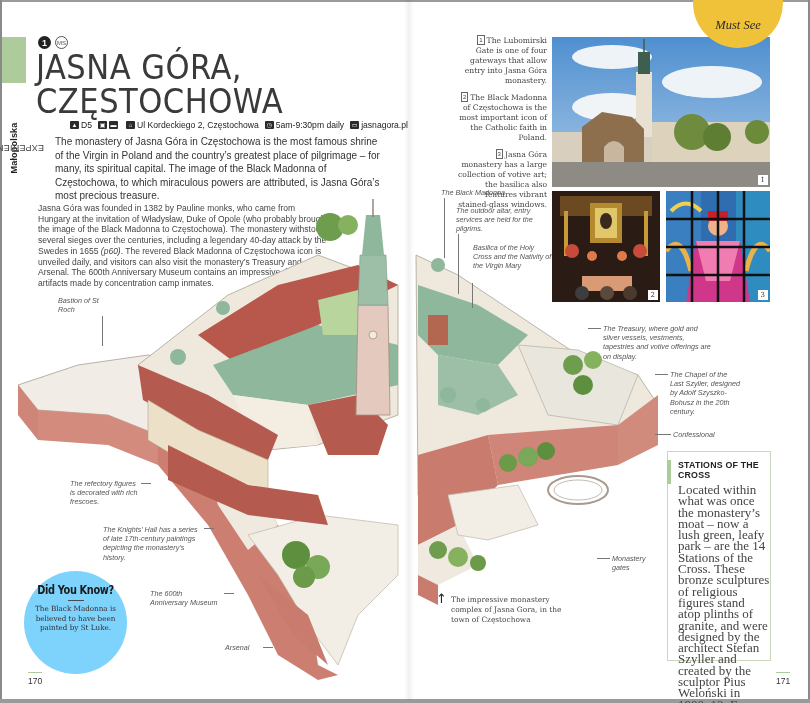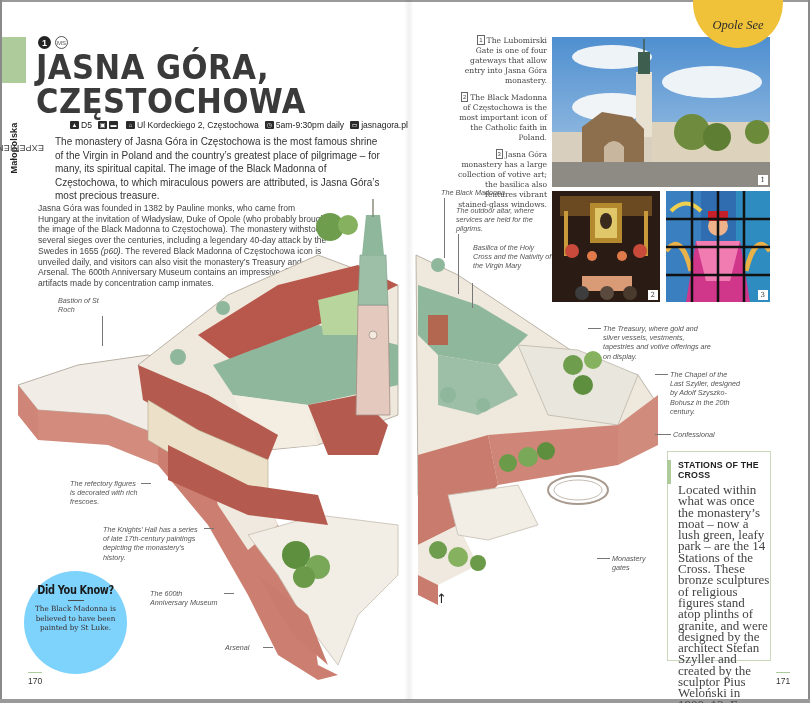--- a/index.html
+++ b/index.html
@@ -14,21 +14,21 @@
   
   .side-tab { position: absolute; left: 2px; top: 37px; width: 24px; height: 46px; background: #aecb9c; }
   .side-label { position: absolute; left: 4px; top: 88px; width: 20px; height: 120px; }
   .side-label span { position: absolute; left: 50%; top: 50%; transform: translate(-50%,-50%) rotate(-90deg); white-space: nowrap; font-size: 9px; color: #444; letter-spacing: 0.2px; }
   .side-label b { font-weight: bold; color: #222; }
 
   
   .badges { position: absolute; left: 38px; top: 36px; display: flex; gap: 4px; align-items: center; }
   .badge-num { width: 13px; height: 13px; border-radius: 50%; background: #222; color: #fff; font-size: 9px; font-weight: bold; display: flex; align-items: center; justify-content: center; }
   .badge-ms { width: 13px; height: 13px; border-radius: 50%; border: 1px solid #555; color: #555; font-size: 6px; display: flex; align-items: center; justify-content: center; }
-  .title { position: absolute; left: 36px; top: 50px; font-family: "DejaVu Sans", sans-serif; font-weight: 700; font-size: 34px; line-height: 34px; color: #3a3a3a; letter-spacing: 0.5px; font-stretch: condensed; }
+  .title { position: absolute; left: 36px; top: 50px; font-family: "DejaVu Sans", sans-serif; font-weight: 400; font-size: 34px; line-height: 34px; color: #3a3a3a; letter-spacing: 0.5px; font-stretch: condensed; }
   .title div { white-space: nowrap; }
 
   .info-bar { position: absolute; left: 38px; top: 120px; font-size: 8.6px; color: #222; white-space: nowrap; display: flex; gap: 6px; align-items: center; padding-left: 32px; }
   .info-bar .ic { display: inline-block; width: 9px; height: 8px; background: #2b2b2b; color: #fff; font-size: 6px; line-height: 8px; text-align: center; margin-right: 2px; vertical-align: middle; border-radius: 1px; }
   .info-item { display: inline-flex; align-items: center; }
 
   .intro { position: absolute; left: 55px; top: 135px; width: 330px; font-size: 10px; line-height: 13.5px; color: #333; }
   .body-text { position: absolute; left: 38px; top: 203px; width: 290px; font-size: 8.5px; line-height: 10.7px; color: #444; }
   .body-text i { font-style: italic; }
 
@@ -199,21 +199,21 @@
 
   <div class="callout r" style="left:150px; top:589px; width:72px;">The 600th Anniversary Museum</div>
   <div class="leader" style="left:224px; top:593px; width:10px; height:1px;"></div>
 
   <div class="callout r" style="left:225px; top:643px; width:36px;">Arsenal</div>
   <div class="leader" style="left:263px; top:647px; width:10px; height:1px;"></div>
 
   <div class="callout" style="left:441px; top:188px; width:80px;">The Black Madonna</div>
   <div class="leader" style="left:444px; top:198px; width:1px; height:60px;"></div>
 
-  <div class="callout" style="left:456px; top:206px; width:78px;">The outdoor altar, where services are held for the pilgrims.</div>
+  <div class="callout" style="left:456px; top:206px; width:78px;">The outdoor altar, entry services are held for the pilgrims.</div>
   <div class="leader" style="left:458px; top:234px; width:1px; height:60px;"></div>
 
   <div class="callout" style="left:473px; top:243px; width:80px;">Basilica of the Holy Cross and the Nativity of the Virgin Mary</div>
   <div class="leader" style="left:472px; top:283px; width:1px; height:25px;"></div>
 
   <div class="callout" style="left:603px; top:324px; width:108px;">The Treasury, where gold and silver vessels, vestments, tapestries and votive offerings are on display.</div>
   <div class="leader" style="left:588px; top:328px; width:13px; height:1px;"></div>
 
   <div class="callout" style="left:670px; top:370px; width:72px;">The Chapel of the Last Szyller, designed by Adolf Szyszko-Bohusz in the 20th century.</div>
   <div class="leader" style="left:655px; top:374px; width:13px; height:1px;"></div>
@@ -296,34 +296,35 @@
         <line x1="0" y1="84" x2="104" y2="84"></line>
         <line x1="26" y1="0" x2="26" y2="111"></line>
         <line x1="52" y1="0" x2="52" y2="111"></line>
         <line x1="78" y1="0" x2="78" y2="111"></line>
       </g>
     </svg>
     <span class="photo-num">3</span>
   </div>
 
   <div class="must-see">
-    <span>Opole See</span>
+    <span>Must See</span>
   </div>
 
   <div class="stations">
     <div class="bar"></div>
     <h3>STATIONS OF THE CROSS</h3>
     <p>Located within what was once the monastery’s moat – now a lush green, leafy park – are the 14 Stations of the Cross. These bronze sculptures of religious figures stand atop plinths of granite, and were designed by the architect Stefan Szyller and created by the sculptor Pius Weloński in 1900–13. Every day, groups of pilgrims gather here to attend a religious service.</p>
   </div>
 
   <div class="dyk">
     <h4>Did You Know?</h4>
     <div class="rule"></div>
     <p>The Black Madonna is believed to have been painted by St Luke.</p>
   </div>
 
   <div class="main-caption">
     <span class="arrow">↑</span>
+    <span>The impressive monastery complex of Jasna Gora, in the town of Częstochowa</span>
   </div>
 
   <div class="folio folio-left">170</div>
   <div class="folio folio-right">171</div>
 </div>
 
 </body></html>

